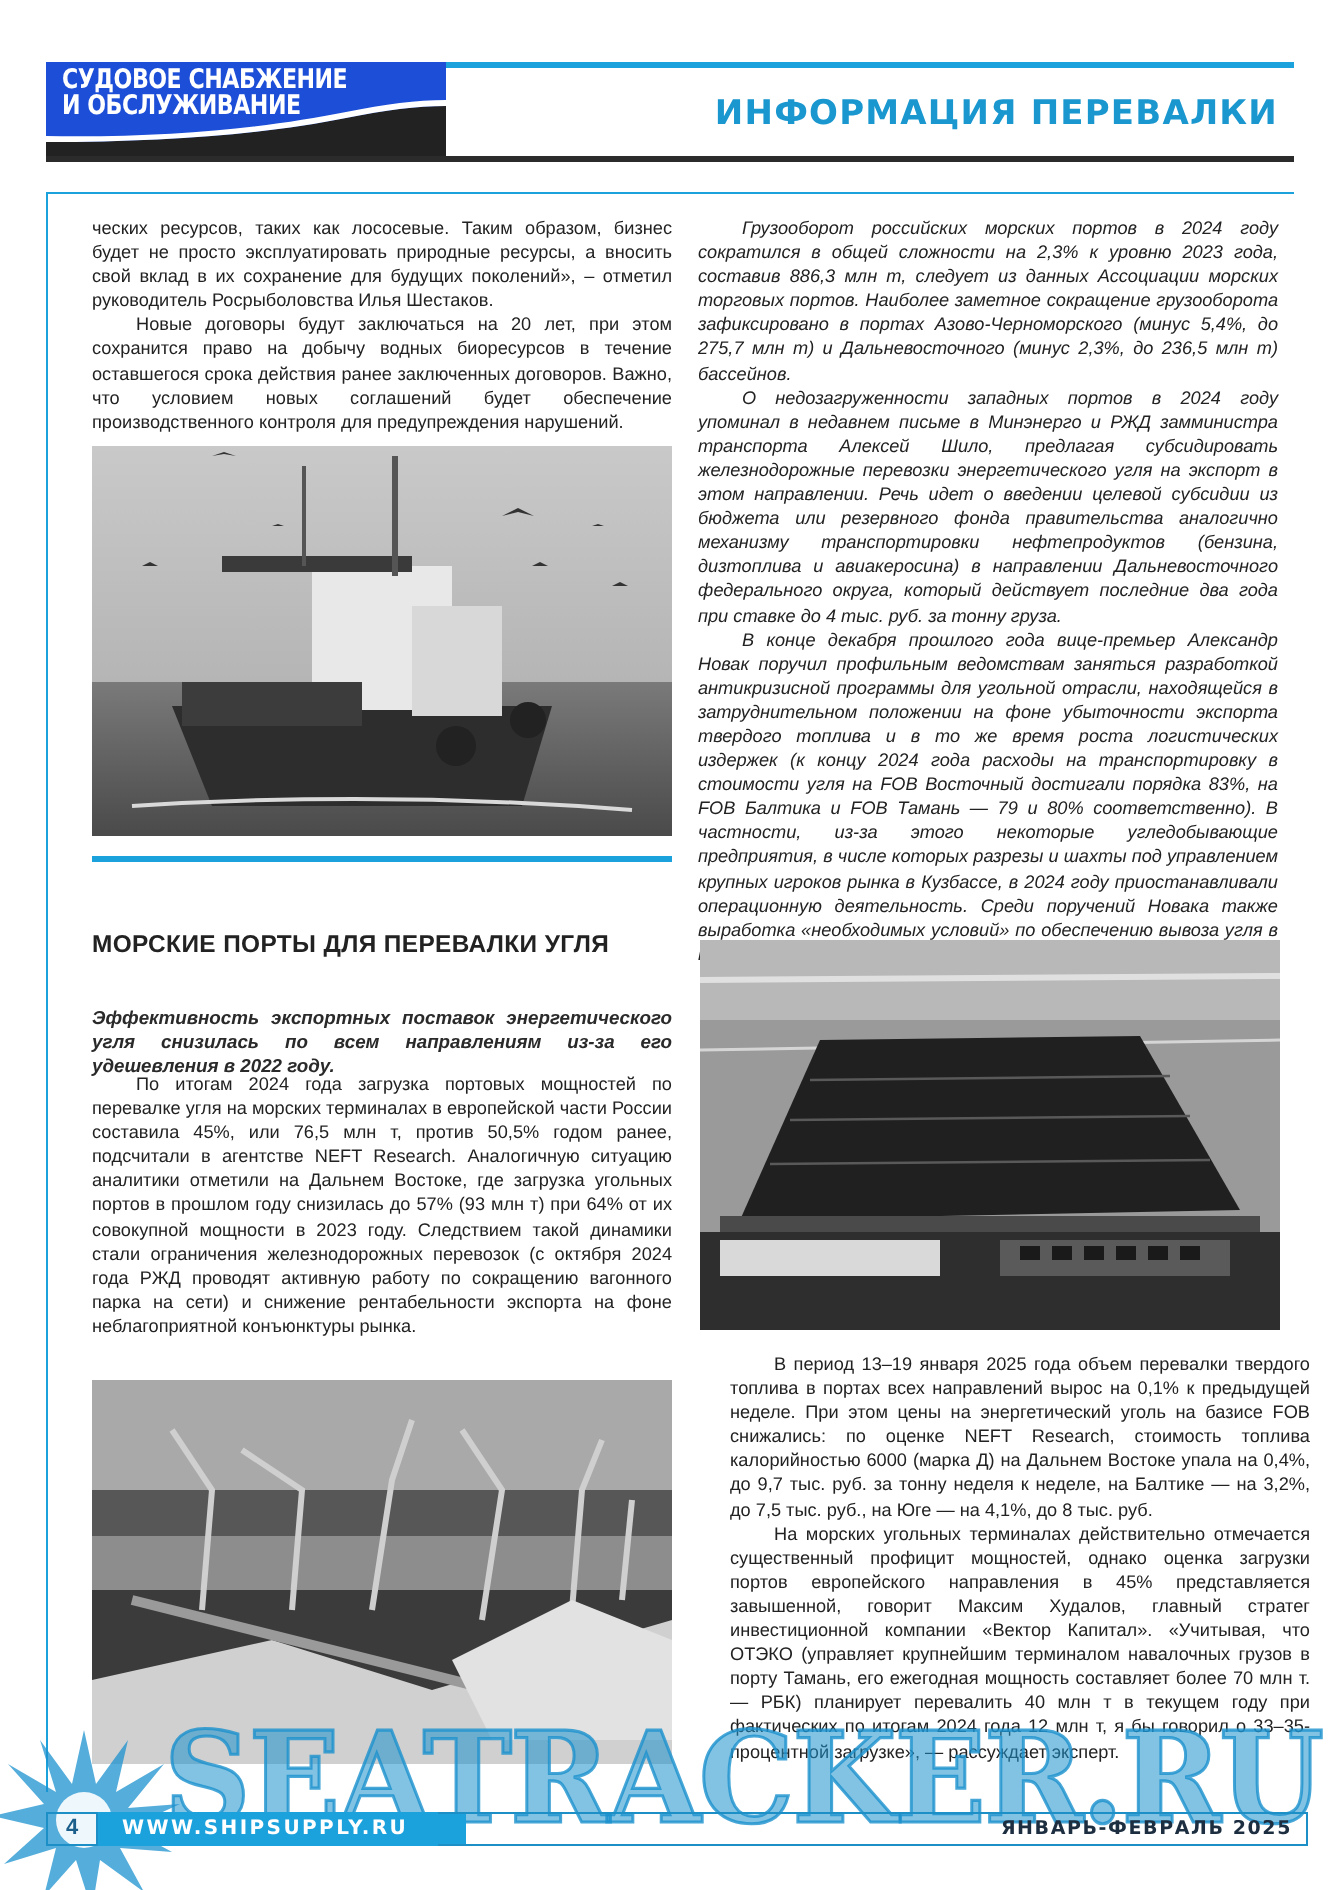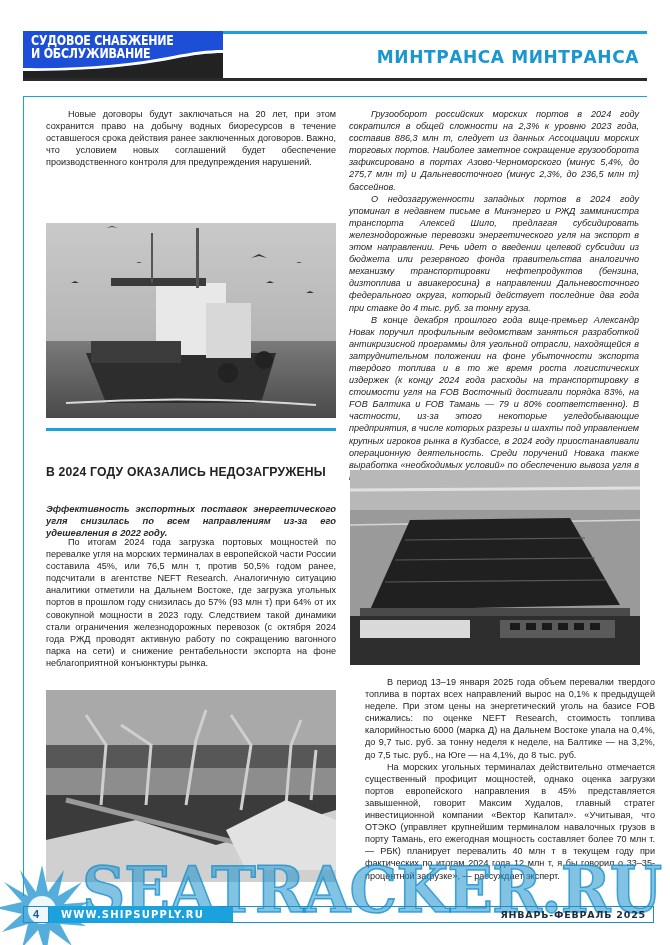--- a/index.html
+++ b/index.html
@@ -52,26 +52,27 @@
       <path d="M0,40 C60,40 110,36 150,28 C170,24 185,22 200,22 L200,50 L0,50 Z" fill="#222222"></path>
       <path d="M0,37 C60,38 110,33 150,25 C170,21 185,19 200,19 L200,22 C185,22 170,24 150,28 C110,36 60,40 0,40 Z" fill="#ffffff"></path>
     </svg>
     <div class="t">
       <div>СУДОВОЕ СНАБЖЕНИЕ</div>
       <div>И ОБСЛУЖИВАНИЕ</div>
     </div>
   </div>
   <div class="hdr-topline"></div>
   <div class="hdr-botline"></div>
-  <div class="hdr-title">МИНТРАНСА МИНТРАНСА</div>
+  <div class="hdr-title">ИНФОРМАЦИЯ ПЕРЕВАЛКИ</div>
 </div>
 
 <div class="frame"></div>
 
 <div class="col" style="left:46px; top:108px; width:290px;">
+  <p class="noind">ческих ресурсов, таких как лососевые. Таким образом, бизнес будет не просто эксплуатировать природные ресурсы, а вносить свой вклад в их сохранение для будущих поколений», – отметил руководитель Росрыболовства Илья Шестаков.</p>
   <p>Новые договоры будут заключаться на 20 лет, при этом сохранится право на добычу водных биоресурсов в течение оставшегося срока действия ранее заключенных договоров. Важно, что условием новых соглашений будет обеспечение производственного контроля для предупреждения нарушений.</p>
 </div>
 
 <div class="photo" style="left:46px; top:223px; width:290px; height:195px;">
   <svg viewBox="0 0 290 195" preserveAspectRatio="none">
     <defs>
       <linearGradient id="sky1" x1="0" y1="0" x2="0" y2="1">
         <stop offset="0" stop-color="#c9c9c9"></stop>
           <stop offset="1" stop-color="#b5b5b5"></stop>
       </linearGradient>
@@ -100,21 +101,21 @@
         <path d="M220,60 l4,-2 l4,2z"></path>
       <path d="M90,40 l3,-1 l3,1z"></path>
         <path d="M250,40 l3,-1 l3,1z"></path>
     </g>
   </svg>
 </div>
 
 <div class="rule"></div>
 
 <div class="headline">
-  <div>В 2024 ГОДУ ОКАЗАЛИСЬ НЕДОЗАГРУЖЕНЫ</div>
+  <div>МОРСКИЕ ПОРТЫ ДЛЯ ПЕРЕВАЛКИ УГЛЯ</div>
 </div>
 <div class="lead">Эффективность экспортных поставок энергетического угля снизилась по всем направлениям из-за его удешевления в 2022 году.</div>
 
 <div class="col" style="left:46px; top:536px; width:290px;">
   <p>По итогам 2024 года загрузка портовых мощностей по перевалке угля на морских терминалах в европейской части России составила 45%, или 76,5 млн т, против 50,5% годом ранее, подсчитали в агентстве NEFT Research. Аналогичную ситуацию аналитики отметили на Дальнем Востоке, где загрузка угольных портов в прошлом году снизилась до 57% (93 млн т) при 64% от их совокупной мощности в 2023 году. Следствием такой динамики стали ограничения железнодорожных перевозок (с октября 2024 года РЖД проводят активную работу по сокращению вагонного парка на сети) и снижение рентабельности экспорта на фоне неблагоприятной конъюнктуры рынка.</p>
 </div>
 
 <div class="photo" style="left:46px; top:690px; width:290px; height:192px;">
   <svg viewBox="0 0 290 192" preserveAspectRatio="none">
     <rect width="290" height="60" fill="#a9a9a9"></rect>

